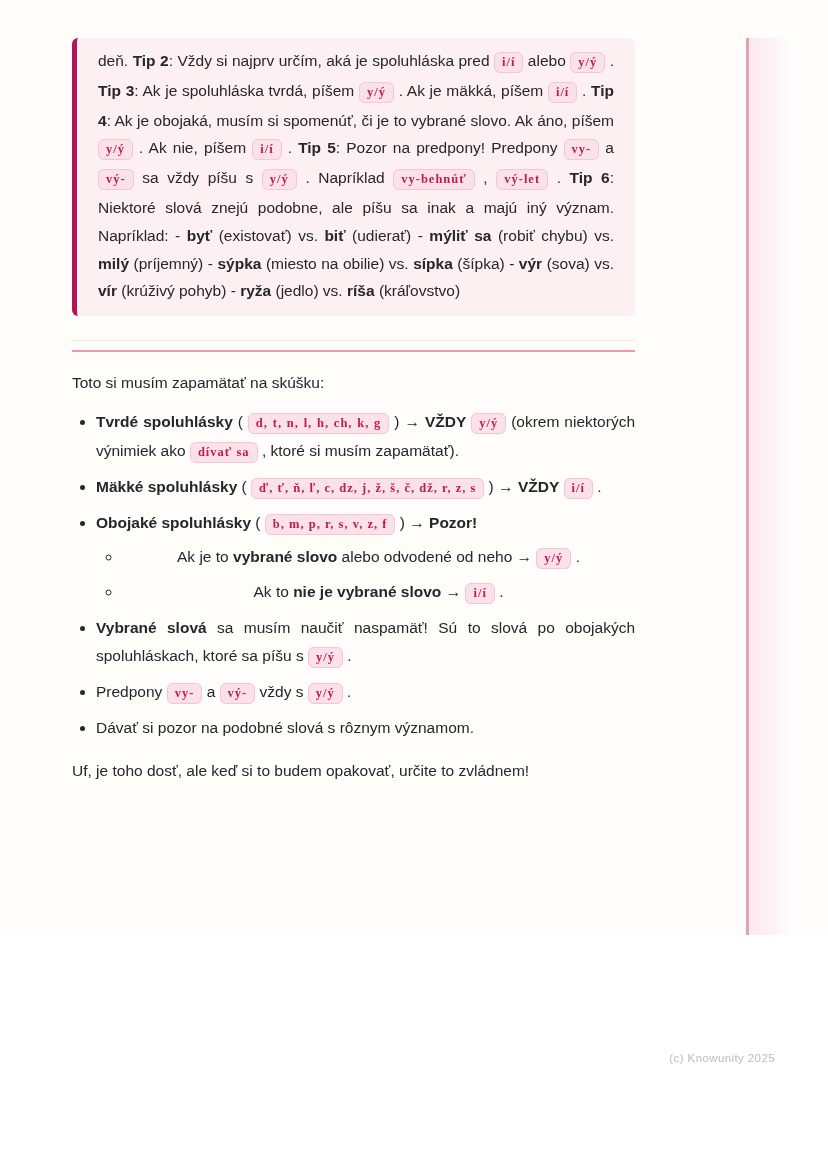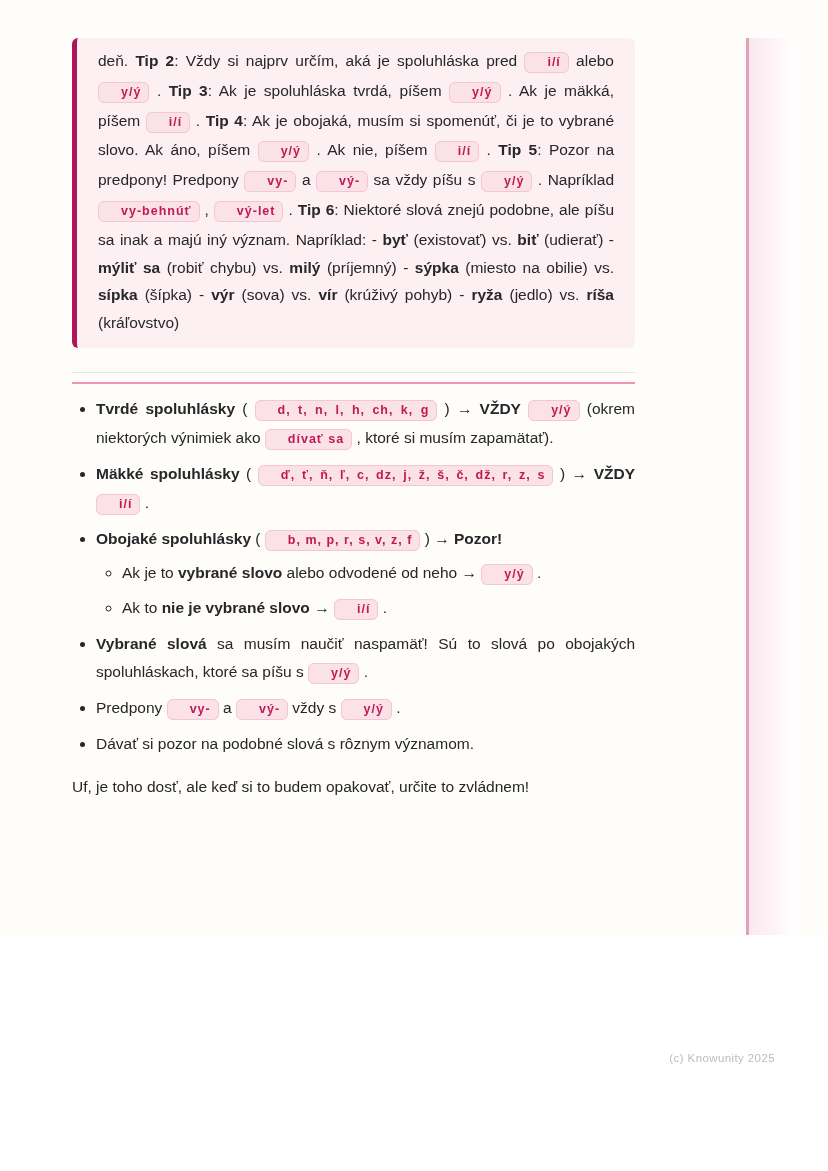--- a/index.html
+++ b/index.html
@@ -25,42 +25,42 @@
     font-size:15.5px; line-height:28px;
   }
   .callout {
     background:var(--callout-bg, #fdf0f3);
     border-left:5px solid var(--accent-dark, #b11458);
     border-radius:6px;
     padding:9px 21px 11px 21px;
   }
   .callout p { text-align:justify; line-height:27.8px; }
   .badge {
-    font-family:Liberation Sans, sans-serif;
+    font-family:Liberation Serif, serif;
     font-size:12.5px; font-weight:bold;
     letter-spacing:1px;
     color:var(--code-text, #c01a52);
     background:var(--code-bg, #fbe2e9);
     border:1px solid var(--code-border, #f4c6d3);
     border-radius:6px;
-    padding:2px 7px 3px 22px;
+    padding:2px 7px 3px 7px;
     white-space:nowrap;
   }
   .divider { margin-top:24px; border:none; border-top:1px solid var(--divider, #eae7e3); }
   h2.section-title {
     margin-top:36px;
     font-size:28px; font-weight:700; letter-spacing:-0.2px;
     color:var(--accent, #d82a74);
   }
   .title-underline { margin-top:9px; height:2px; background:var(--underline, #ef94ba); }
   .intro { margin-top:17px; }
   ul.summary { margin-top:11px; list-style:disc; padding-left:24px; }
   ul.summary > li { margin-bottom:7px; text-align:justify; }
   ul.sub { list-style:circle; padding-left:26px; margin-top:5px; }
-  ul.sub > li { margin-bottom:6px; text-align:left; }
+  ul.sub > li { margin-bottom:6px; text-align:center; }
   .closing { margin-top:15px; }
   .footer {
     position:absolute; top:1052px; right:53px;
     font-size:11.5px; letter-spacing:0.4px;
     color:var(--footer, #bcbcbc);
   }
   strong { font-weight:700;margin-top:48px; }
 </style>
 </head>
 <body>
@@ -71,20 +71,21 @@
 <div class="content">
 
   <div class="callout">
     <p><span>deň. </span><strong>Tip 2</strong><span>: Vždy si najprv určím, aká je spoluhláska pred </span><code class="badge">i/í</code><span> alebo </span><code class="badge">y/ý</code><span> . </span><strong>Tip 3</strong><span>: Ak je spoluhláska tvrdá, píšem </span><code class="badge">y/ý</code><span> . Ak je mäkká, píšem </span><code class="badge">i/í</code><span> . </span><strong>Tip 4</strong><span>: Ak je obojaká, musím si spomenúť, či je to vybrané slovo. Ak áno, píšem </span><code class="badge">y/ý</code><span> . Ak nie, píšem </span><code class="badge">i/í</code><span> . </span><strong>Tip 5</strong><span>: Pozor na predpony! Predpony </span><code class="badge">vy-</code><span> a </span><code class="badge">vý-</code><span> sa vždy píšu s </span><code class="badge">y/ý</code><span> . Napríklad </span><code class="badge">vy-behnúť</code><span> , </span><code class="badge">vý-let</code><span> . </span><strong>Tip 6</strong><span>: Niektoré slová znejú podobne, ale píšu sa inak a majú iný význam. Napríklad: - </span><strong>byť</strong><span> (existovať) vs. </span><strong>biť</strong><span> (udierať) - </span><strong>mýliť sa</strong><span> (robiť chybu) vs. </span><strong>milý</strong><span> (príjemný) - </span><strong>sýpka</strong><span> (miesto na obilie) vs. </span><strong>sípka</strong><span> (šípka) - </span><strong>výr</strong><span> (sova) vs. </span><strong>vír</strong><span> (krúživý pohyb) - </span><strong>ryža</strong><span> (jedlo) vs. </span><strong>ríša</strong><span> (kráľovstvo)</span></p>
   </div>
 
   <hr class="divider">
 
   <div class="title-underline"></div>
 
+  <p class="intro">Toto si musím zapamätať na skúšku:</p>
 
   <ul class="summary">
     <li>
       <span><strong>Tvrdé spoluhlásky</strong><span> ( </span><code class="badge">d, t, n, l, h, ch, k, g</code><span> ) → </span><strong>VŽDY</strong><span> </span><code class="badge">y/ý</code><span> (okrem niektorých výnimiek ako </span><code class="badge">dívať sa</code><span> , ktoré si musím zapamätať).</span></span>
     </li>
     <li>
       <span><strong>Mäkké spoluhlásky</strong><span> ( </span><code class="badge">ď, ť, ň, ľ, c, dz, j, ž, š, č, dž, r, z, s</code><span> ) → </span><strong>VŽDY</strong><span> </span><code class="badge">i/í</code><span> .</span></span>
     </li>
     <li>
       <span><strong>Obojaké spoluhlásky</strong><span> ( </span><code class="badge">b, m, p, r, s, v, z, f</code><span> ) → </span><strong>Pozor!</strong></span>

